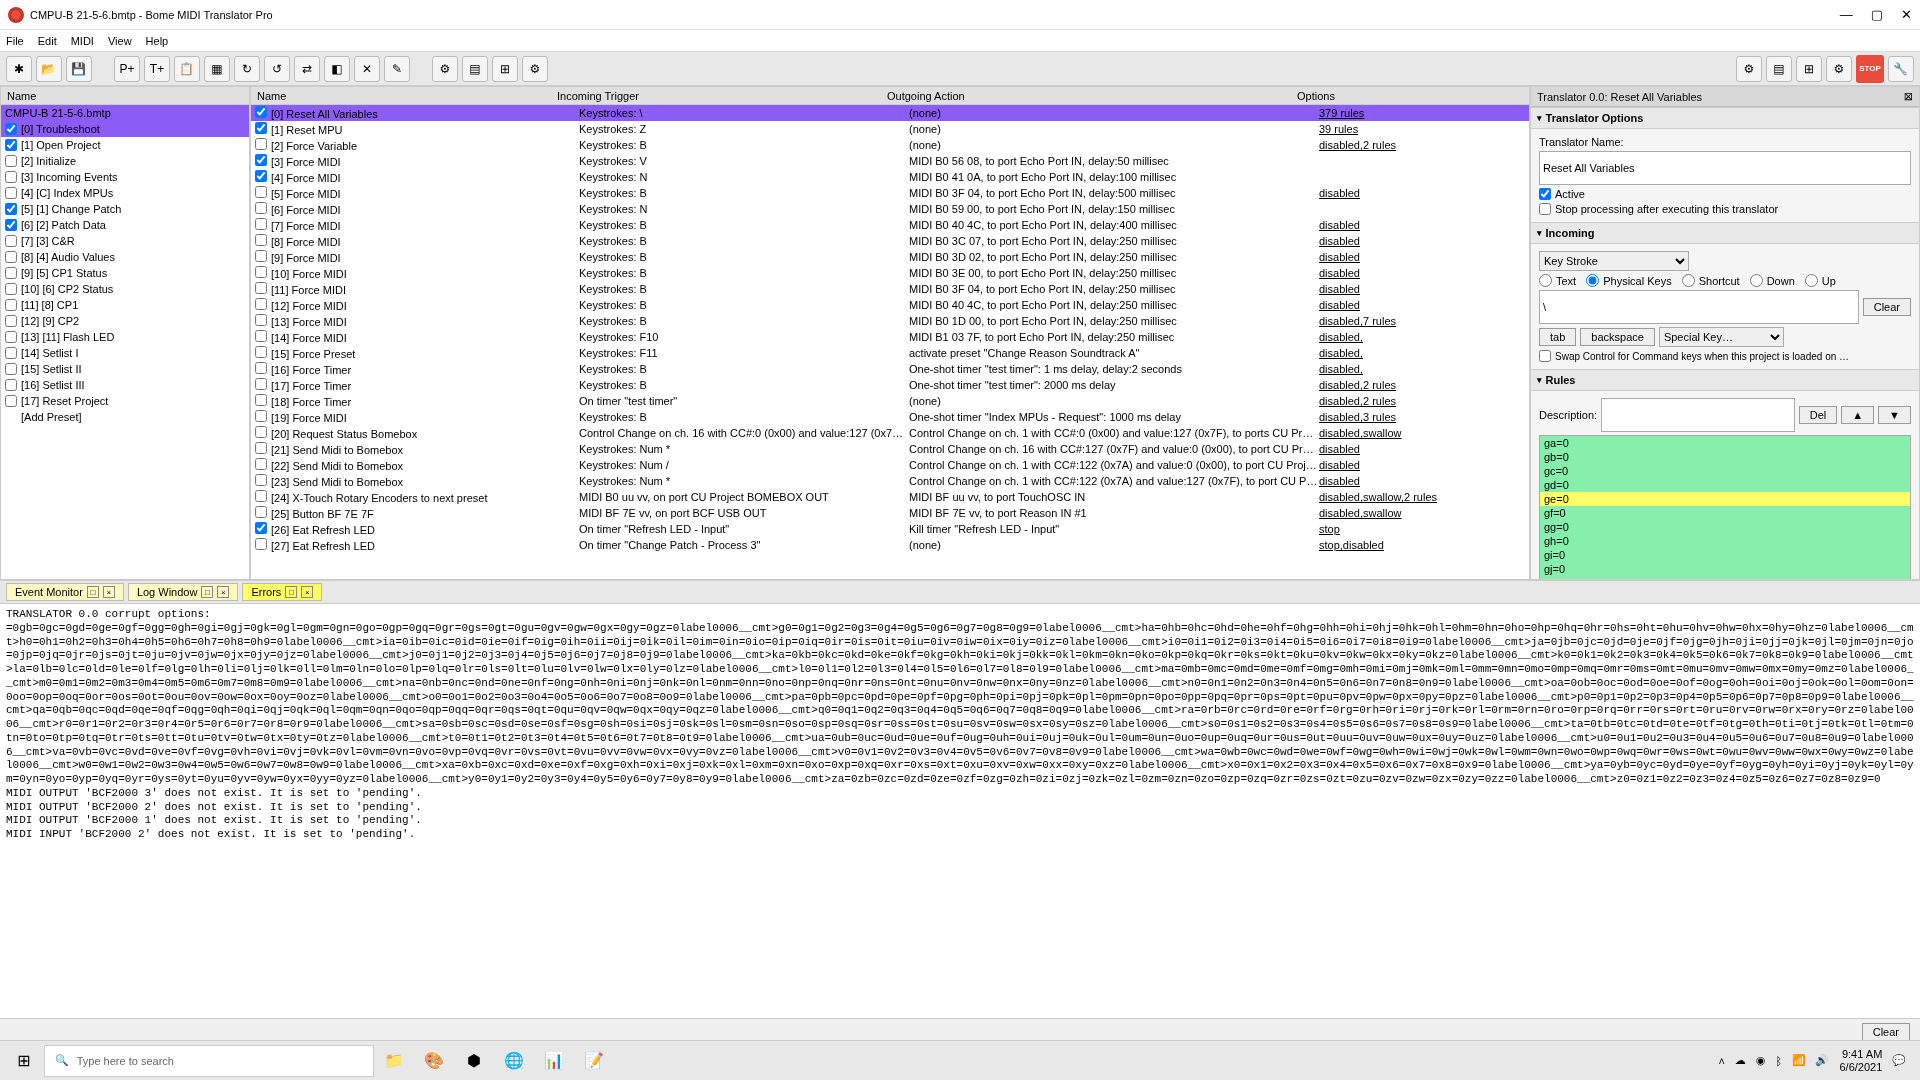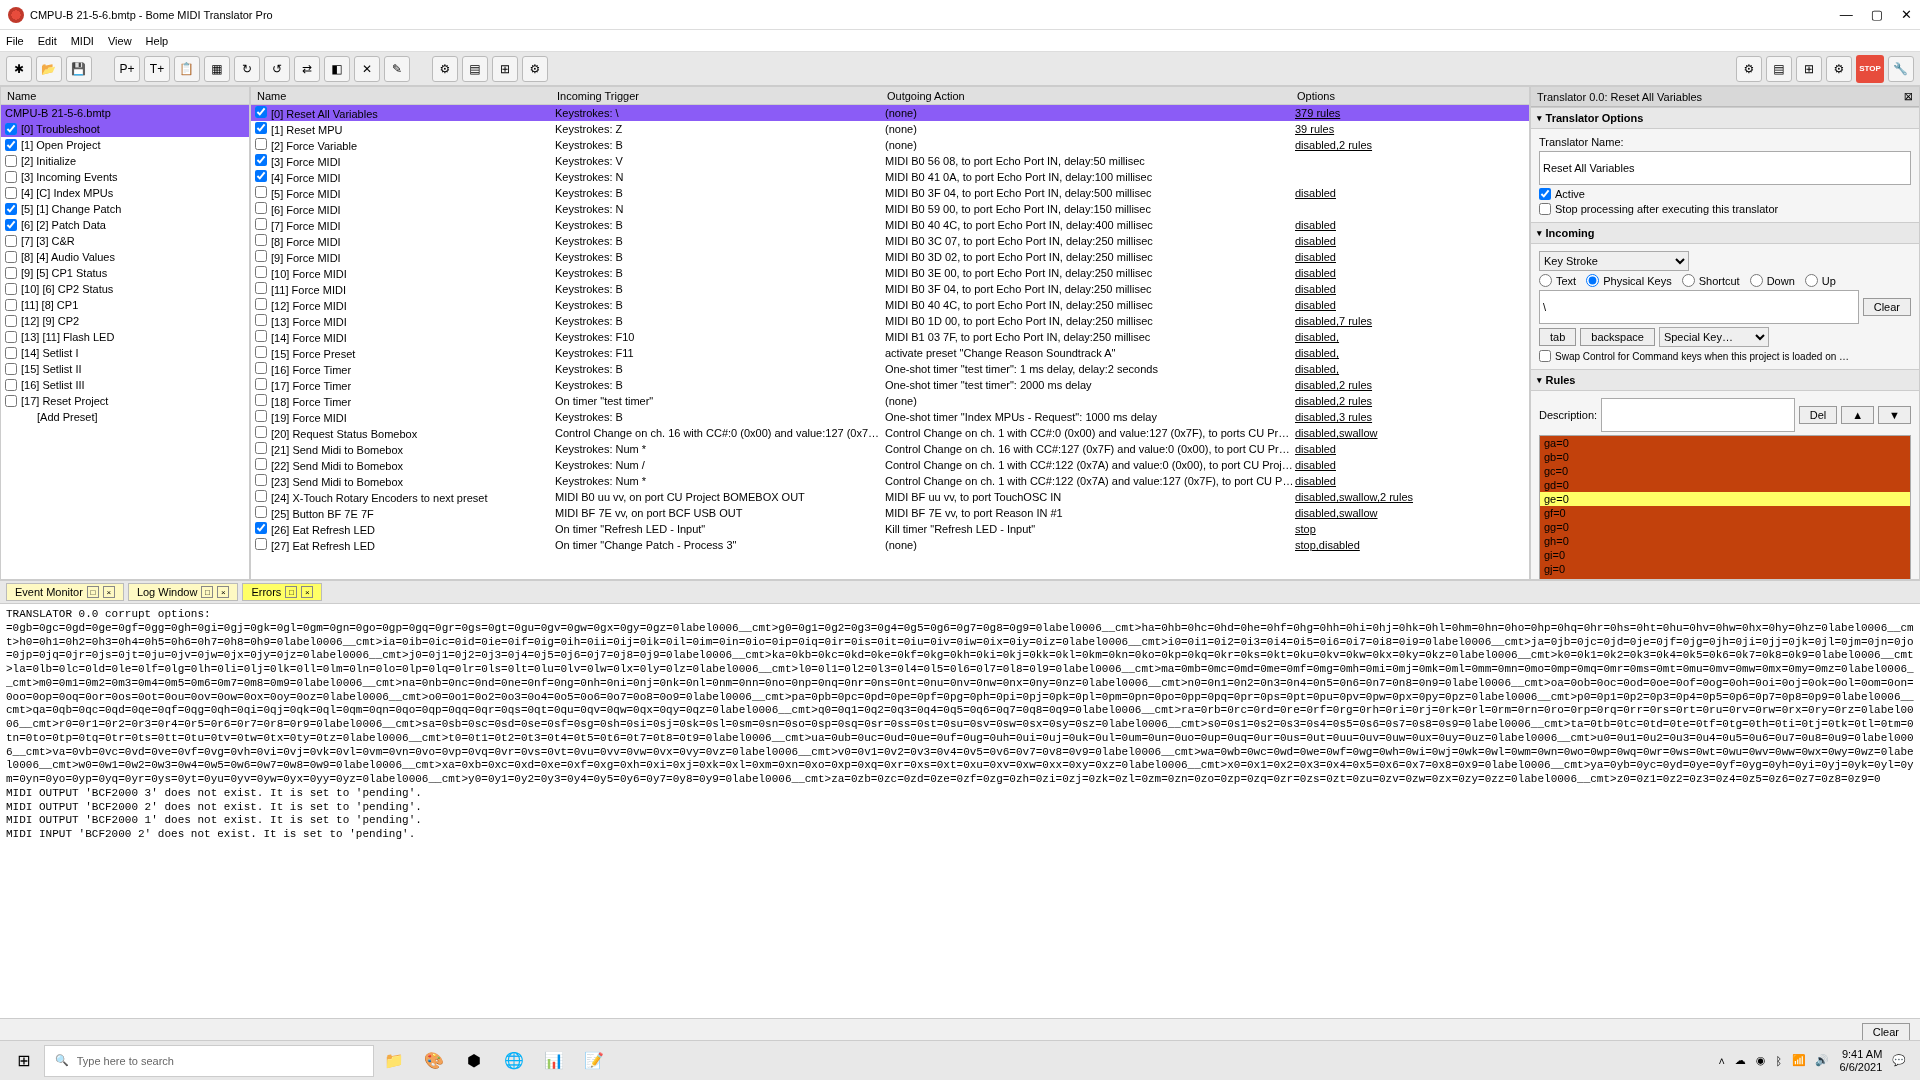--- a/index.html
+++ b/index.html
@@ -23,36 +23,36 @@
 .col-right { width:390px; background:#f5f5f5; }
 .col-hdr { background:#e0e0e0; height:18px; display:flex; align-items:center; padding:0 6px; font-size:11px; border-bottom:1px solid #ccc; }
 .col-mid .col-hdr { display:flex; }
 .col-mid .col-hdr .h1 { width:300px; }
 .col-mid .col-hdr .h2 { width:330px; }
 .col-mid .col-hdr .h3 { width:410px; }
 .col-mid .col-hdr .h4 { flex:1; }
 .row { height:16px; display:flex; align-items:center; padding:0 4px; font-size:11px; white-space:nowrap; overflow:hidden; }
 .row.sel { background:#8b5cf6; }
 .row input[type=checkbox] { width:12px; height:12px; margin-right:4px; }
-.col-mid .row .c1 { width:300px; overflow:hidden; text-overflow:ellipsis; }
+.col-mid .row .c1 { width:324px; overflow:hidden; text-overflow:ellipsis; }
 .col-mid .row .c2 { width:330px; overflow:hidden; text-overflow:ellipsis; }
 .col-mid .row .c3 { width:410px; overflow:hidden; text-overflow:ellipsis; }
 .col-mid .row .c4 { flex:1; overflow:hidden; text-overflow:ellipsis;text-decoration:underline; }
 .panel-title { background:#d8d8d8; padding:3px 6px; font-size:11px; border-bottom:1px solid #bbb; display:flex; align-items:center; }
 .panel-title .x { margin-left:auto; cursor:pointer; }
 .sect { padding:4px 8px; background:#f5f5f5; }
 .sect-hd { font-weight:bold; padding:4px 6px; background:#e8e8e8; border-top:1px solid #ccc; border-bottom:1px solid #ccc; display:flex; align-items:center; gap:4px; }
 .sect-hd::before { content:"▾"; font-size:9px; }
 .field-row { display:flex; align-items:center; gap:4px; margin:3px 0; }
 .field-row label { font-size:11px; }
 .field-row input[type=text] { flex:1; border:1px solid #aaa; height:34px; padding:0 3px; font-size:11px; }
 .field-row input[type=checkbox] { width:12px; height:12px; }
 .field-row select { border:1px solid #aaa; height:20px; font-size:11px; }
 .btn { border:1px solid #999; background:#eee; padding:2px 10px; font-size:11px; cursor:pointer; }
-.rules-list { background:#c2410c; border:1px solid #aaa; height:150px; overflow-y:auto; margin:3px 0; }
+.rules-list { background:#86efac; border:1px solid #aaa; height:150px; overflow-y:auto; margin:3px 0; }
 .rules-list .r { padding:1px 4px; font-size:11px; }
 .rules-list .r.sel { background:#ffff66; }
 .tabs { height:24px; background:#e8e8e8; display:flex; align-items:center; gap:4px; padding:0 6px; border-top:1px solid #ccc; border-bottom:1px solid #ccc; }
 .tab { padding:2px 8px; border:1px solid #bbb; background:#fef9c3; font-size:11px; display:flex; align-items:center; gap:4px; cursor:pointer; }
 .tab.active { background:#ffff66; }
 .tab .tbtn { width:12px; height:12px; border:1px solid #888; font-size:8px; display:flex; align-items:center; justify-content:center; }
 .console { background:#fff; height:414px; overflow:auto; padding:4px 6px; font-family:"Consolas","Courier New",monospace; font-size:11px; line-height:1.25; white-space:pre-wrap; word-break:break-all; }
 .bottom-btn { display:flex; justify-content:flex-end; padding:4px 10px; background:#f0f0f0; border-top:1px solid #ccc; }
 .taskbar { position:absolute; bottom:0; left:0; right:0; height:40px; background:#e8e8e8; display:flex; align-items:center; padding:0 4px; border-top:1px solid #ccc; }
 .taskbar .start { width:40px; height:32px; display:flex; align-items:center; justify-content:center; font-size:16px; cursor:pointer; }
@@ -183,21 +183,21 @@
           <span>[15] Setlist II</span>
         </div>
         <div class="row">
           <input type="checkbox" style="">
           <span>[16] Setlist III</span>
         </div>
         <div class="row">
           <input type="checkbox" style="">
           <span>[17] Reset Project</span>
         </div>
-        <div class="row" style="padding-left: 36px; text-align: right;">
+        <div class="row" style="padding-left: 20px; text-align: right;">
           <span>[Add Preset]</span>
         </div>
       </div>
   </div>
 
   <div class="col col-mid">
     <div class="col-hdr">
       <span class="h1">Name</span>
       <span class="h2">Incoming Trigger</span>
       <span class="h3">Outgoing Action</span>
@@ -416,21 +416,21 @@
           <input type="radio" name="kmode" style="">
           <label style="margin-right: 6px;">Up</label>
         </div>
       <div class="field-row">
         <input type="text" value="\" style="">
         <button class="btn">Clear</button>
       </div>
       <div class="field-row">
         <button class="btn">tab</button>
         <button class="btn">backspace</button>
-        <select style="width:110px"><option>Special Key…</option></select>
+        <select style="width:125px"><option>Special Key…</option></select>
       </div>
       <div class="field-row">
           <input type="checkbox" style="">
           <label style="font-size:10px">Swap Control for Command keys when this project is loaded on …</label>
         </div>
     </div>
 
     <div class="sect-hd">Rules</div>
     <div class="sect">
       <div class="field-row">

